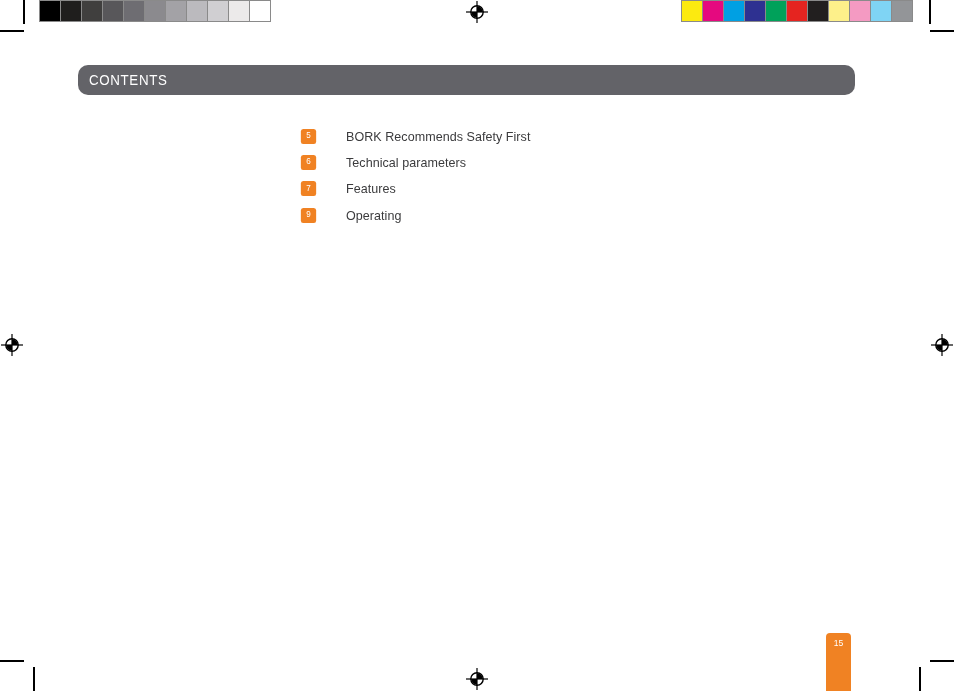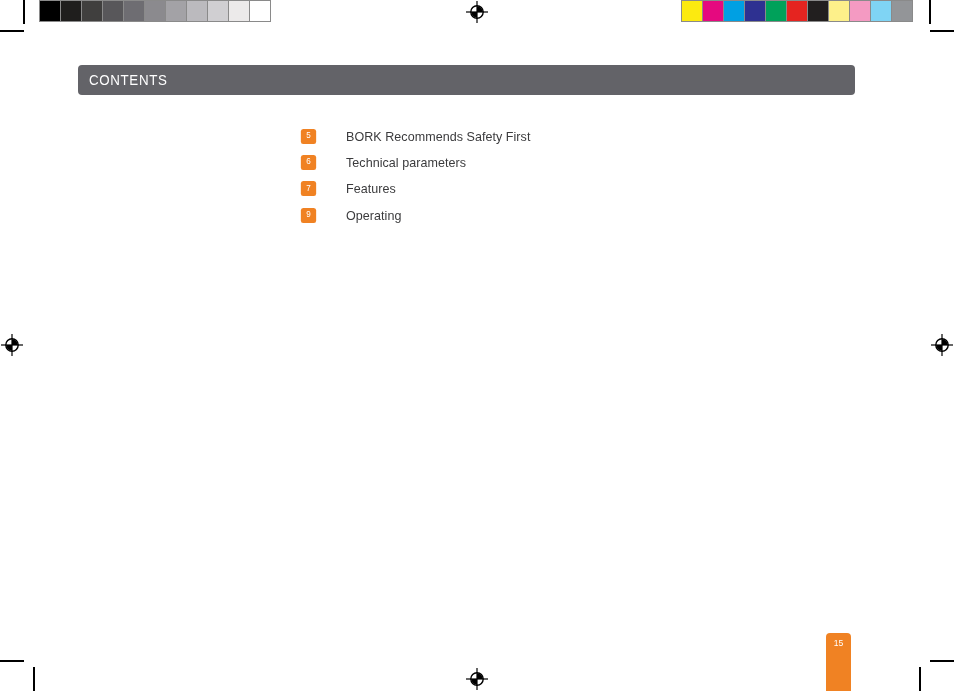--- a/index.html
+++ b/index.html
@@ -53,21 +53,21 @@
   }
 
   
   .contents-header {
     position: absolute;
     left: 78px;
     top: 65px;
     width: 777px;
     height: 30px;
     background: #636368;
-    border-radius: 4px;
+    border-radius: 10px;
     display: flex;
     align-items: center;
     box-sizing: border-box;
     padding-left: 11px;
   }
   .contents-header .title {
     color: #ffffff;
     font-size: 14.5px;
     letter-spacing: 0.7px;
     font-family: "Liberation Sans Narrow", "Liberation Sans", sans-serif;

